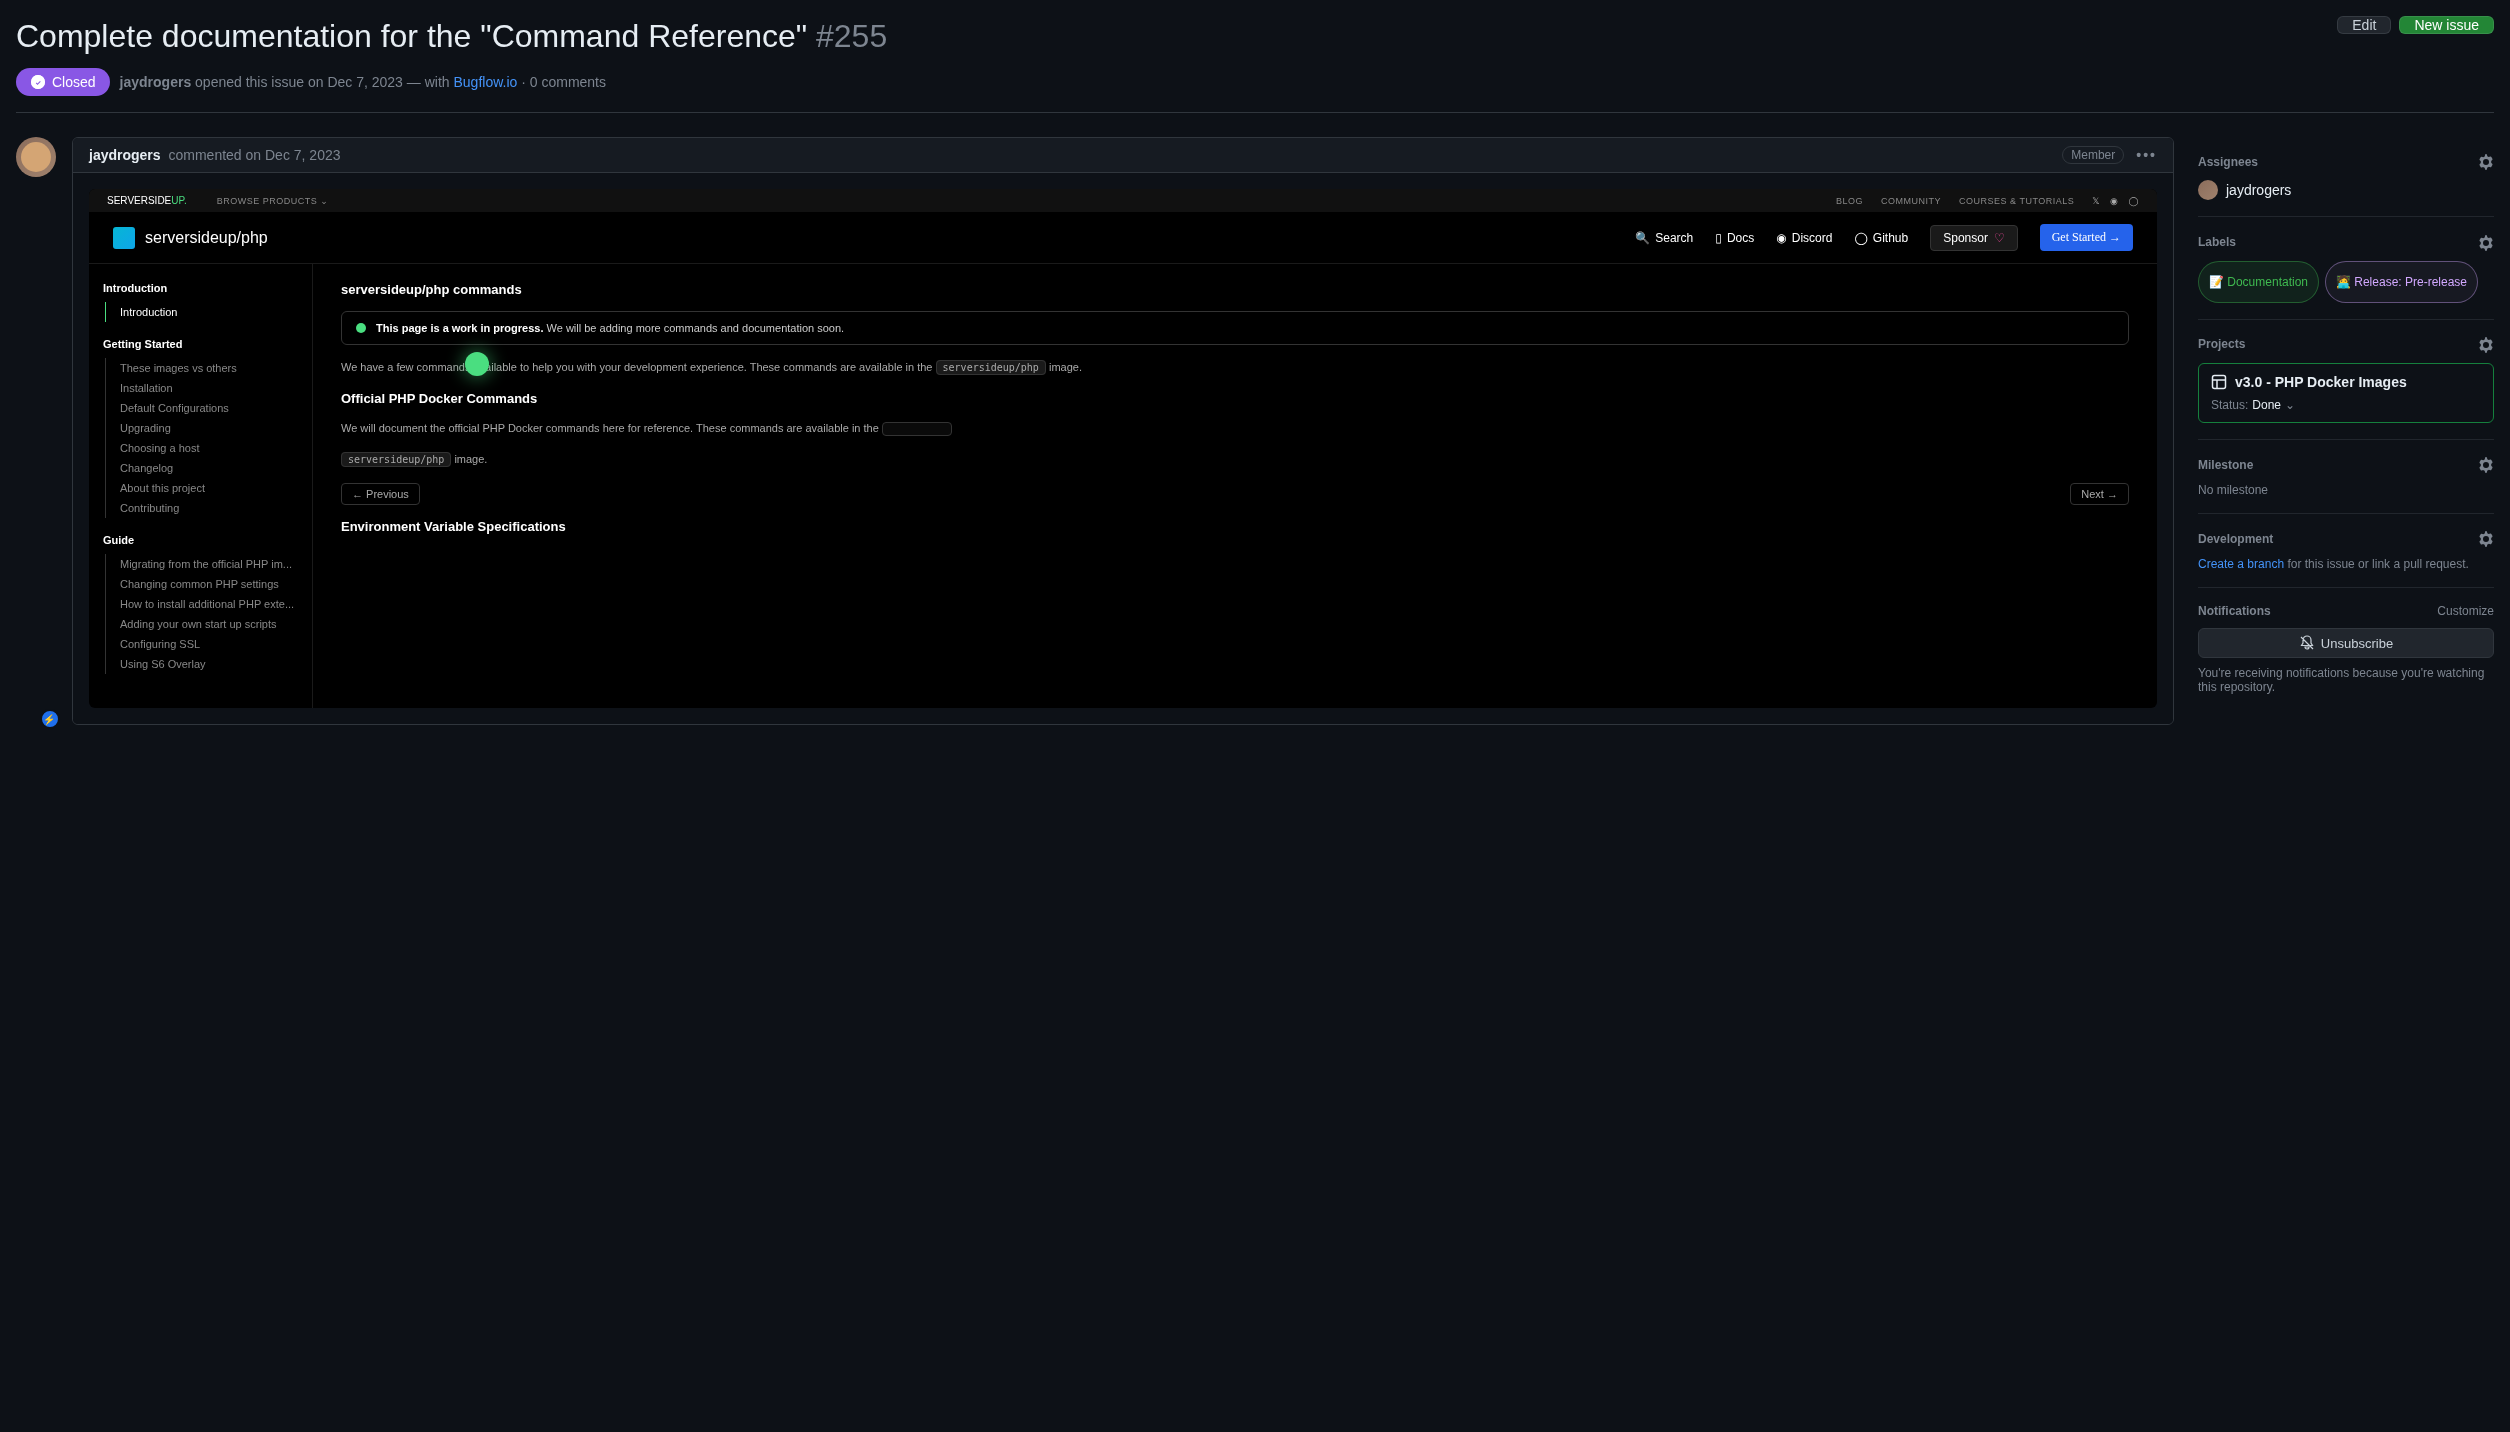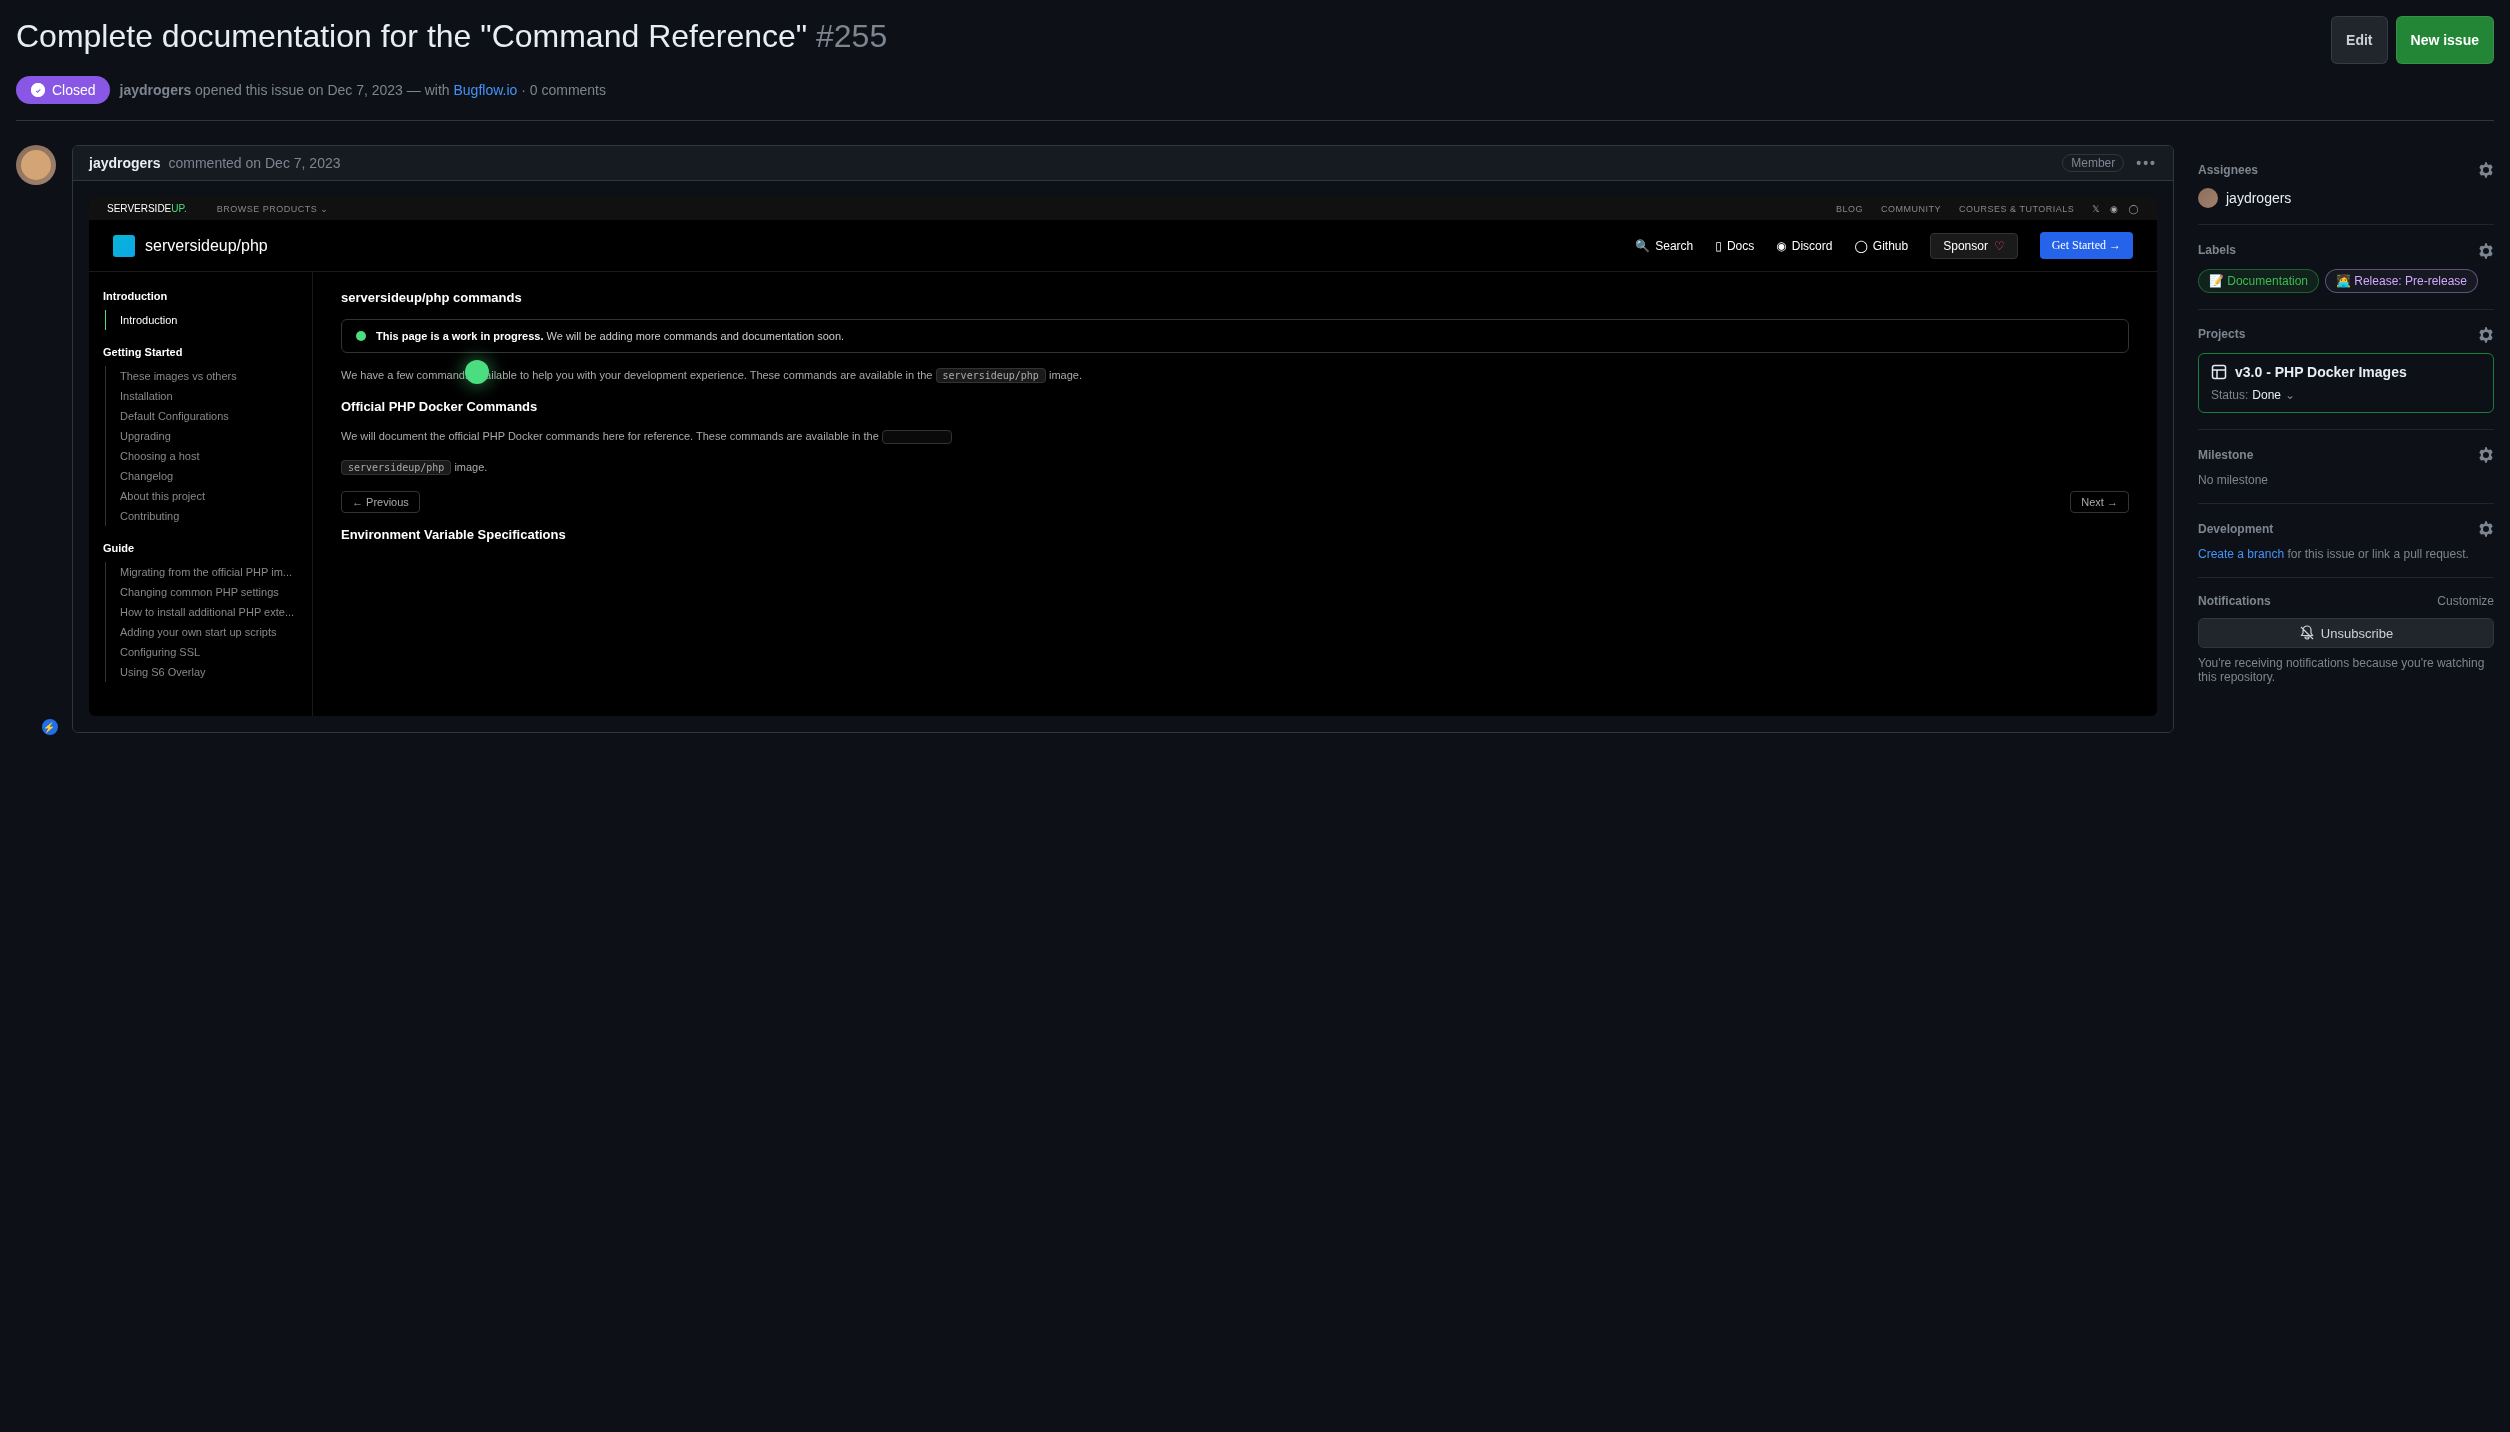--- a/index.html
+++ b/index.html
@@ -20,24 +20,24 @@
     }
     .issue-title {
       font-size: 32px;
       font-weight: 400;
       color: #e6edf3;
       line-height: 1.25;
     }
     .issue-number { color: #7d8590; font-weight: 300; }
     .header-buttons { display: flex; gap: 8px; flex-shrink:0; }
     .btn {
-      padding: 15px 14px;
+      padding: 0 14px;
       border-radius: 6px;
       font-size: 14px;
-      font-weight: 700;
+      font-weight: 400;
       cursor: pointer;
       border: 1px solid rgba(240,246,252,0.1);
     }
     .btn-secondary { background: #21262d; color: #c9d1d9; }
     .btn-primary { background: #238636; color: #fff; border-color: rgba(240,246,252,0.1); }
     
     .meta-row {
       display: flex;
       align-items: center;
       gap: 10px;
@@ -185,21 +185,21 @@
     .side-header {
       display:flex;justify-content:space-between;align-items:center;
       margin-bottom:10px;
     }
     .side-title { font-size:12px;font-weight:600;color:#7d8590; }
     .gear { color:#7d8590;cursor:pointer; }
     .assignee-row { display:flex;align-items:center;gap:8px; }
     .mini-avatar { width:20px;height:20px;border-radius:50%;background:linear-gradient(135deg,#8b6d5c,#a0826d); }
     .label-pill {
       display:inline-flex;align-items:center;gap:4px;
-      padding:4px 10px;border-radius:999px;font-size:12px;font-weight:500;
+      padding:13px 10px;border-radius:999px;font-size:12px;font-weight:500;
       border:1px solid;
     }
     .label-doc { color:#3fb950;border-color:rgba(63,185,80,0.4);background:rgba(63,185,80,0.1); }
     .label-rel { color:#d2a8ff;border-color:rgba(210,168,255,0.4);background:rgba(210,168,255,0.05); }
     .labels-row { display:flex;flex-wrap:wrap;gap:6px; }
     .project-box {
       border:1px solid #15803d;border-radius:6px;padding:10px 12px;
     }
     .project-row { display:flex;align-items:center;gap:8px;margin-bottom:8px;font-weight:600;font-size:14px; }
     .status-row { color:#7d8590;font-size:12px;display:flex;align-items:center;gap:4px; }

